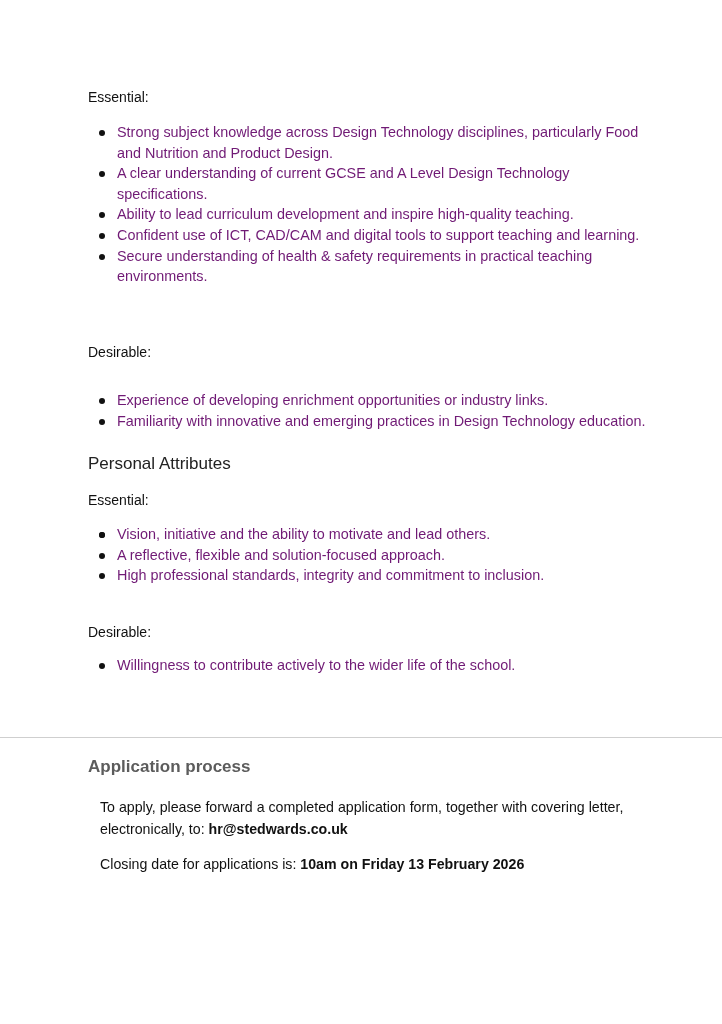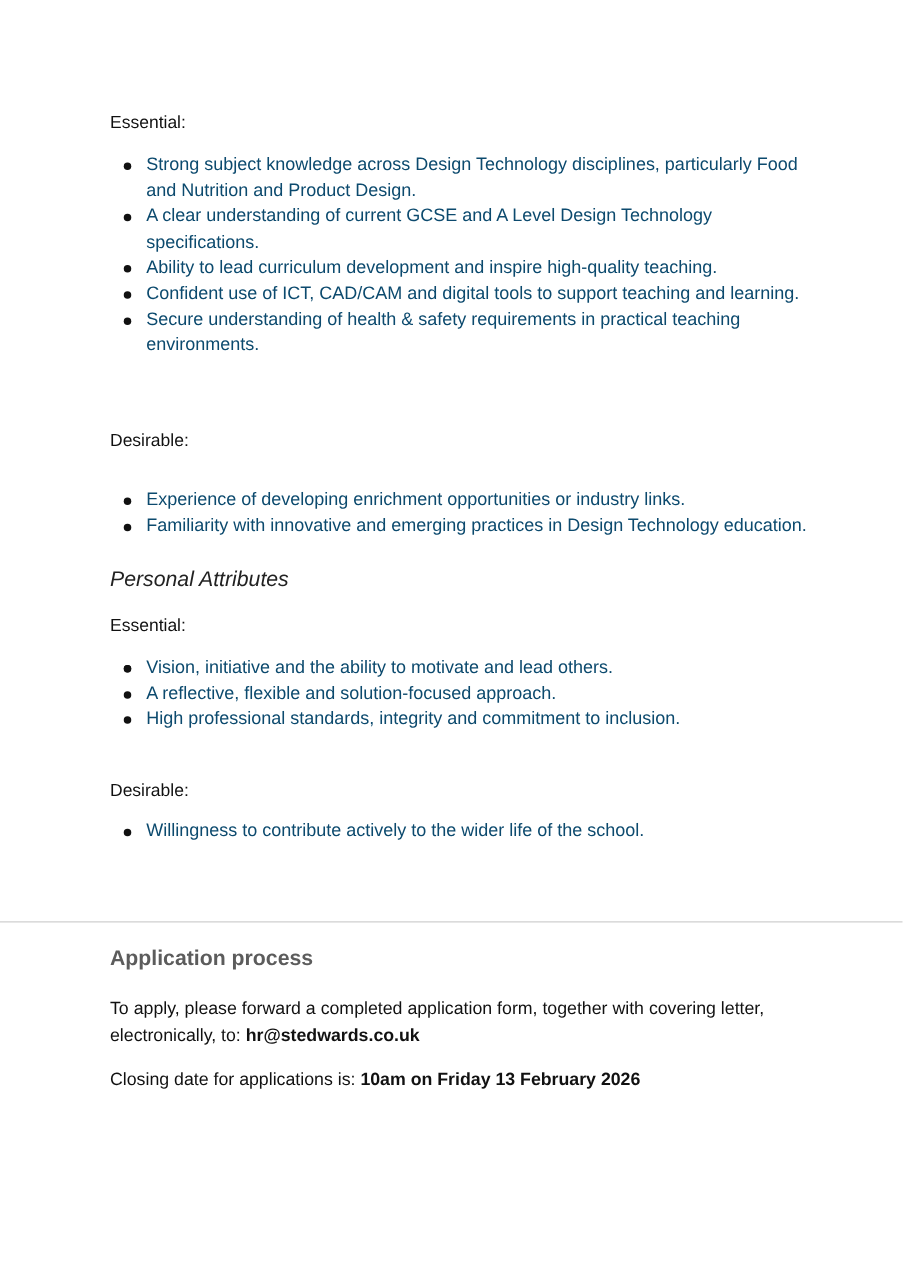--- a/index.html
+++ b/index.html
@@ -36,21 +36,21 @@
       padding: 0;
       position: absolute;
       left: 0;
       width: 560px;
     }
     ul.bullets li {
       position: relative;
       padding-left: 29px;
       font-size: 14.4px;
       line-height: 20.6px;
-      color: #0c4a6e;
+      color: #701a75;
     }
     ul.bullets li .dot {
       position: absolute;
       left: 11px;
       top: 8px;
       width: 6px;
       height: 6px;
       border-radius: 50%;
       background: #111111;
     }
@@ -78,21 +78,21 @@
       top: 755px;
       font-size: 17px;
       line-height: 24px;
       font-weight: bold;
       color: #5c5c5c;
       margin: 0;
       white-space: nowrap;
     }
     .app-para {
       position: absolute;
-      left: 88px;
+      left: 100px;
       width: 560px;
       font-size: 14.2px;
       line-height: 22px;
       color: #111111;
       margin: 0;
     }
     .app-para b {
       font-weight: bold;
       text-align: center;
     }
@@ -116,21 +116,21 @@
     <li><span class="dot"></span><span>Secure understanding of health &amp; safety requirements in practical teaching environments.</span></li>
   </ul>
 
   <p class="label-bold" style="top:342px;">Desirable:</p>
 
   <ul class="bullets" style="top:390px;">
     <li><span class="dot"></span><span>Experience of developing enrichment opportunities or industry links.</span></li>
     <li><span class="dot"></span><span>Familiarity with innovative and emerging practices in Design Technology education.</span></li>
   </ul>
 
-  <h3 class="section-title" style="top:453px;font-style:italic;">Personal Attributes</h3>
+  <h3 class="section-title" style="top:453px;">Personal Attributes</h3>
 
   <p class="label-bold" style="top:490px;">Essential:</p>
 
   <ul class="bullets" style="top:524px;">
     <li><span class="dot"></span></li>
     <li><span class="dot"></span><span>Vision, initiative and the ability to motivate and lead others.</span></li>
     <li><span class="dot"></span><span>A reflective, flexible and solution-focused approach.</span></li>
     <li><span class="dot"></span><span>High professional standards, integrity and commitment to inclusion.</span></li>
   </ul>
 

